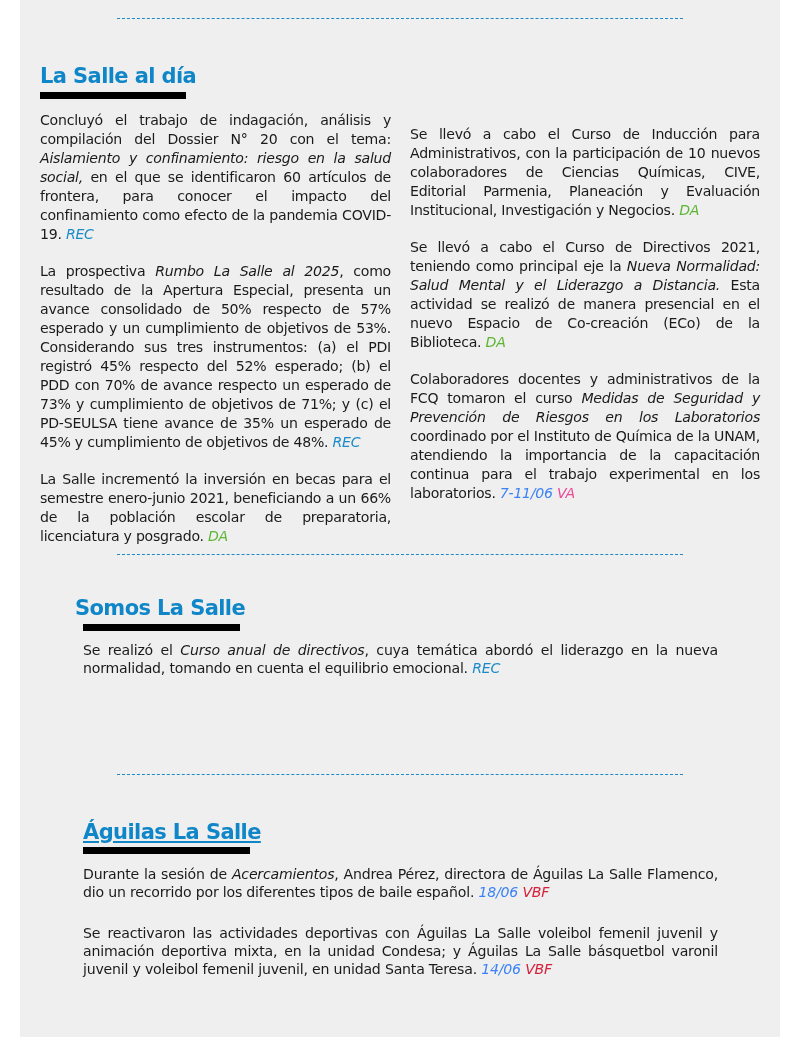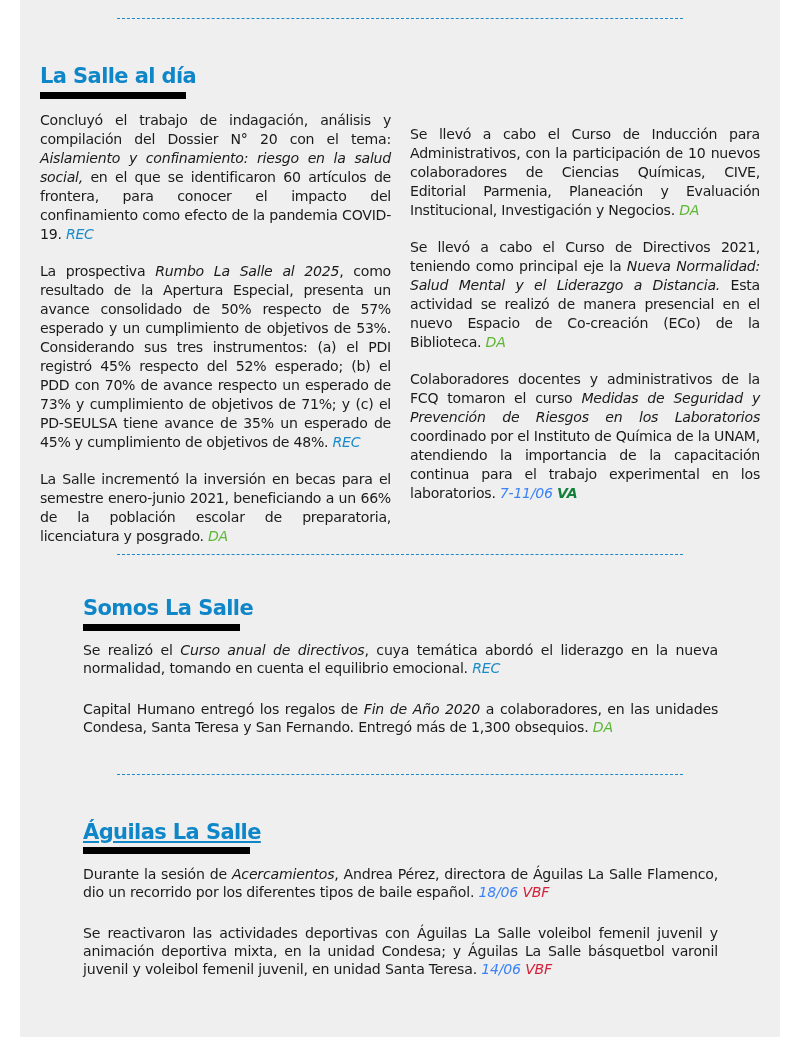--- a/index.html
+++ b/index.html
@@ -61,21 +61,21 @@
       font-size: 14.1px;
       line-height: 18px;
       text-align: justify;
       letter-spacing: -0.2px;
     }
     .wide p { margin: 0 0 23px 0; }
     .it { font-style: italic; }
     .tag { font-style: italic; }
     .tag-rec { color: #1a8ac8; }
     .tag-da { color: #5cb634; }
-    .tag-va { color: #15803d; font-weight: bold; }
+    .tag-va { color: #ec4899; }
     .tag-vbf { color: #d6203c; }
     .date { font-style: italic; color: #3b82f6; }
   </style>
 </head>
 <body>
 
 <div class="panel"></div>
 
 <div class="divider" style="left:117px; top:18px; width:566px;"></div>
 
@@ -101,29 +101,26 @@
   <p>
     <span>Se llevó a cabo el Curso de Directivos 2021, teniendo como principal eje la </span><span class="it">Nueva Normalidad: Salud Mental y el Liderazgo a Distancia.</span><span> Esta actividad se realizó de manera presencial en el nuevo Espacio de Co-creación (ECo) de la Biblioteca. </span><span class="tag tag-da">DA</span>
   </p>
   <p>
     <span>Colaboradores docentes y administrativos de la FCQ tomaron el curso </span><span class="it">Medidas de Seguridad y Prevención de Riesgos en los Laboratorios</span><span> coordinado por el Instituto de Química de la UNAM, atendiendo la importancia de la capacitación continua para el trabajo experimental en los laboratorios. </span><span class="date">7-11/06</span> <span class="tag tag-va">VA</span>
   </p>
 </div>
 
 <div class="divider" style="left:117px; top:554px; width:566px;"></div>
 
-<div class="heading" style="left:83px; top:596px;">Somos La Salle</div>
+<div class="heading" style="left:75px; top:596px;">Somos La Salle</div>
 <div class="bar" style="left:83px; top:624px; width:157px;"></div>
 
 <div class="wide" style="top:641px;">
   <p>
     <span>Se realizó el </span><span class="it">Curso anual de directivos</span><span>, cuya temática abordó el liderazgo en la nueva normalidad, tomando en cuenta el equilibrio emocional. </span><span class="tag tag-rec">REC</span>
-  </p>
-  <p>
-    <span>Capital Humano entregó los regalos de </span><span class="it">Fin de Año 2020</span><span> a colaboradores, en las unidades Condesa, Santa Teresa y San Fernando. Entregó más de 1,300 obsequios. </span><span class="tag tag-da">DA</span>
   </p>
 </div>
 
 <div class="divider" style="left:117px; top:774px; width:566px;"></div>
 
 <div class="heading" style="left:83px; top:820px;text-decoration:underline;">Águilas La Salle</div>
 <div class="bar" style="left:83px; top:847px; width:167px;"></div>
 
 <div class="wide" style="top:865px;">
   <p>

